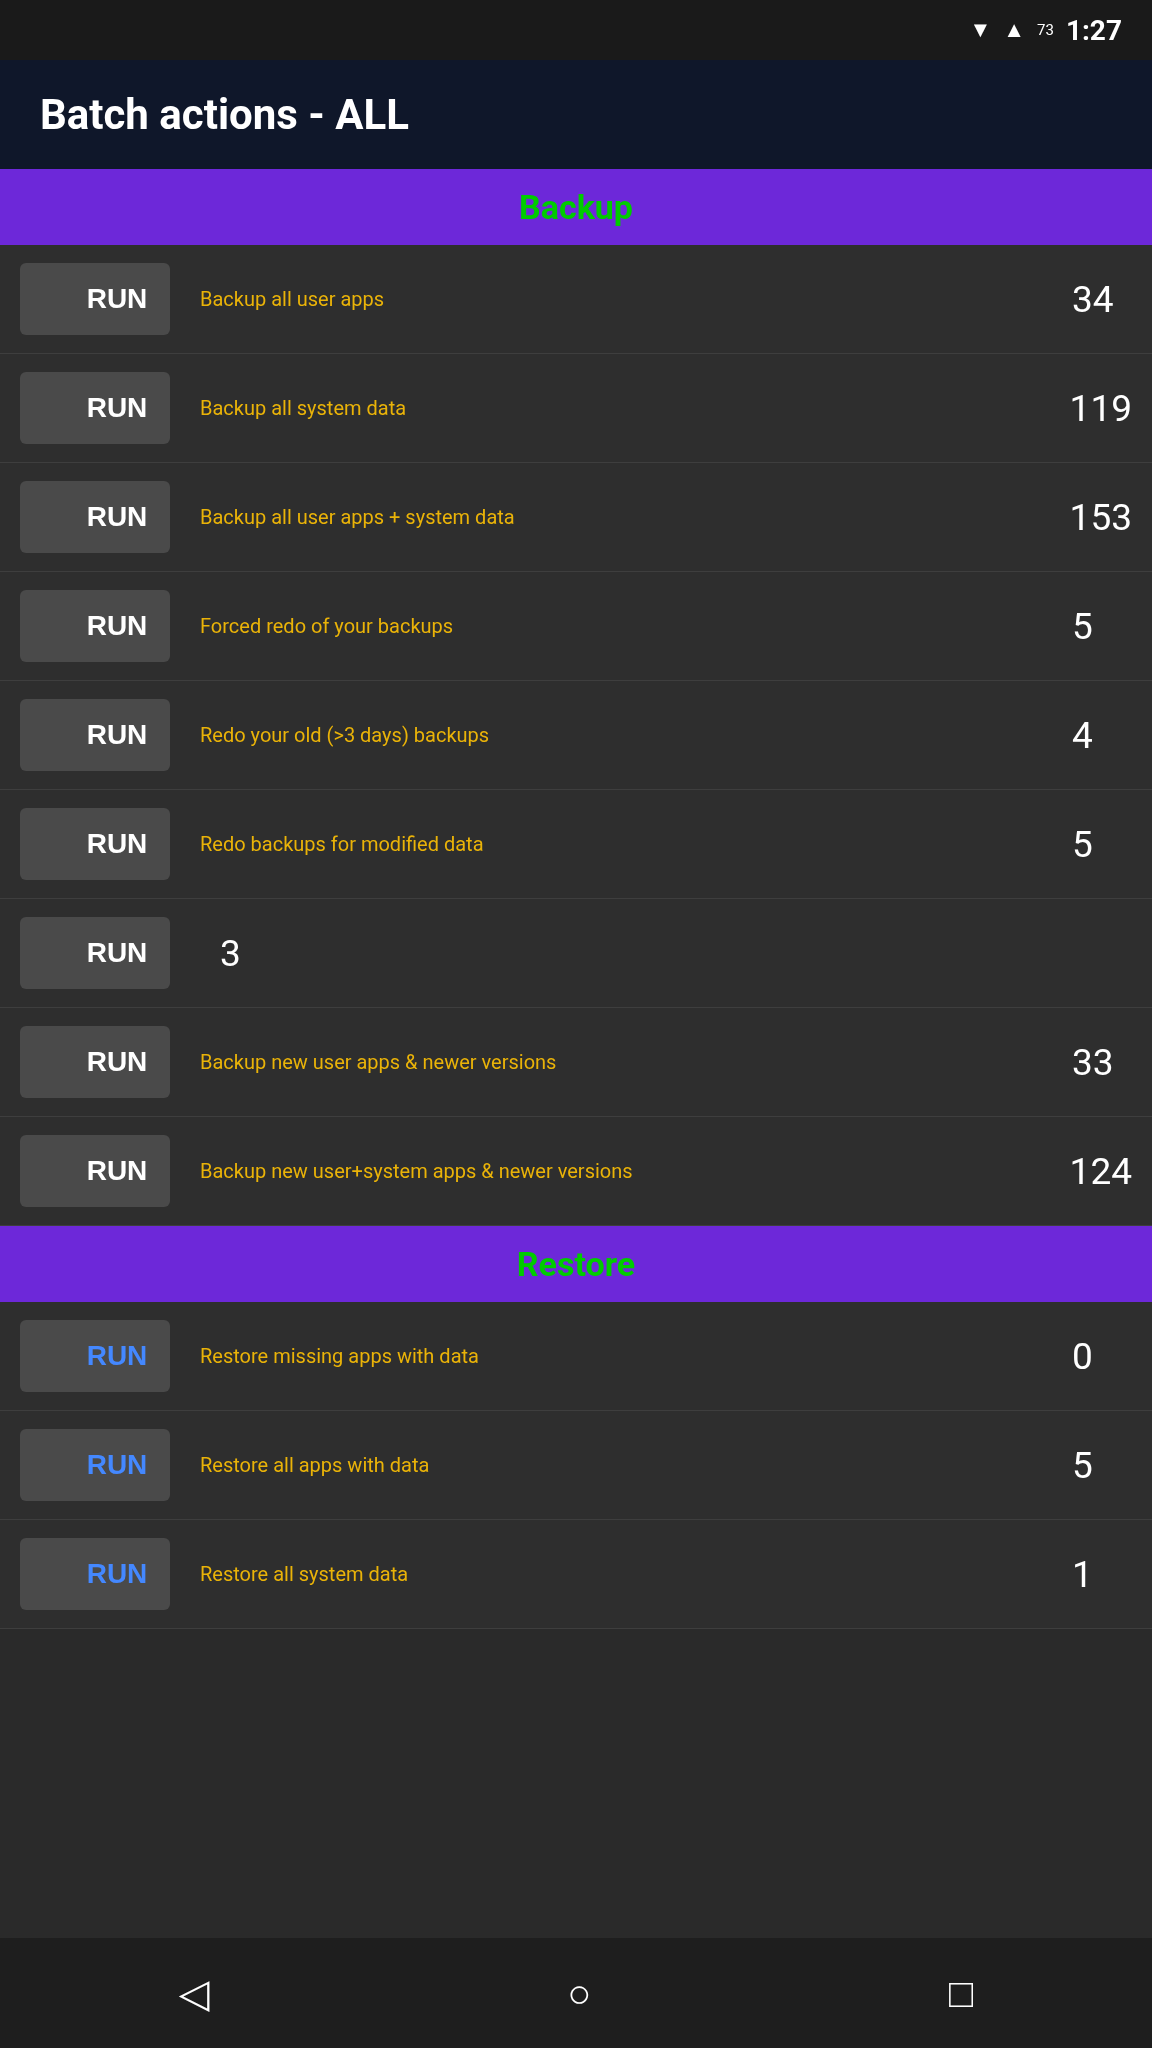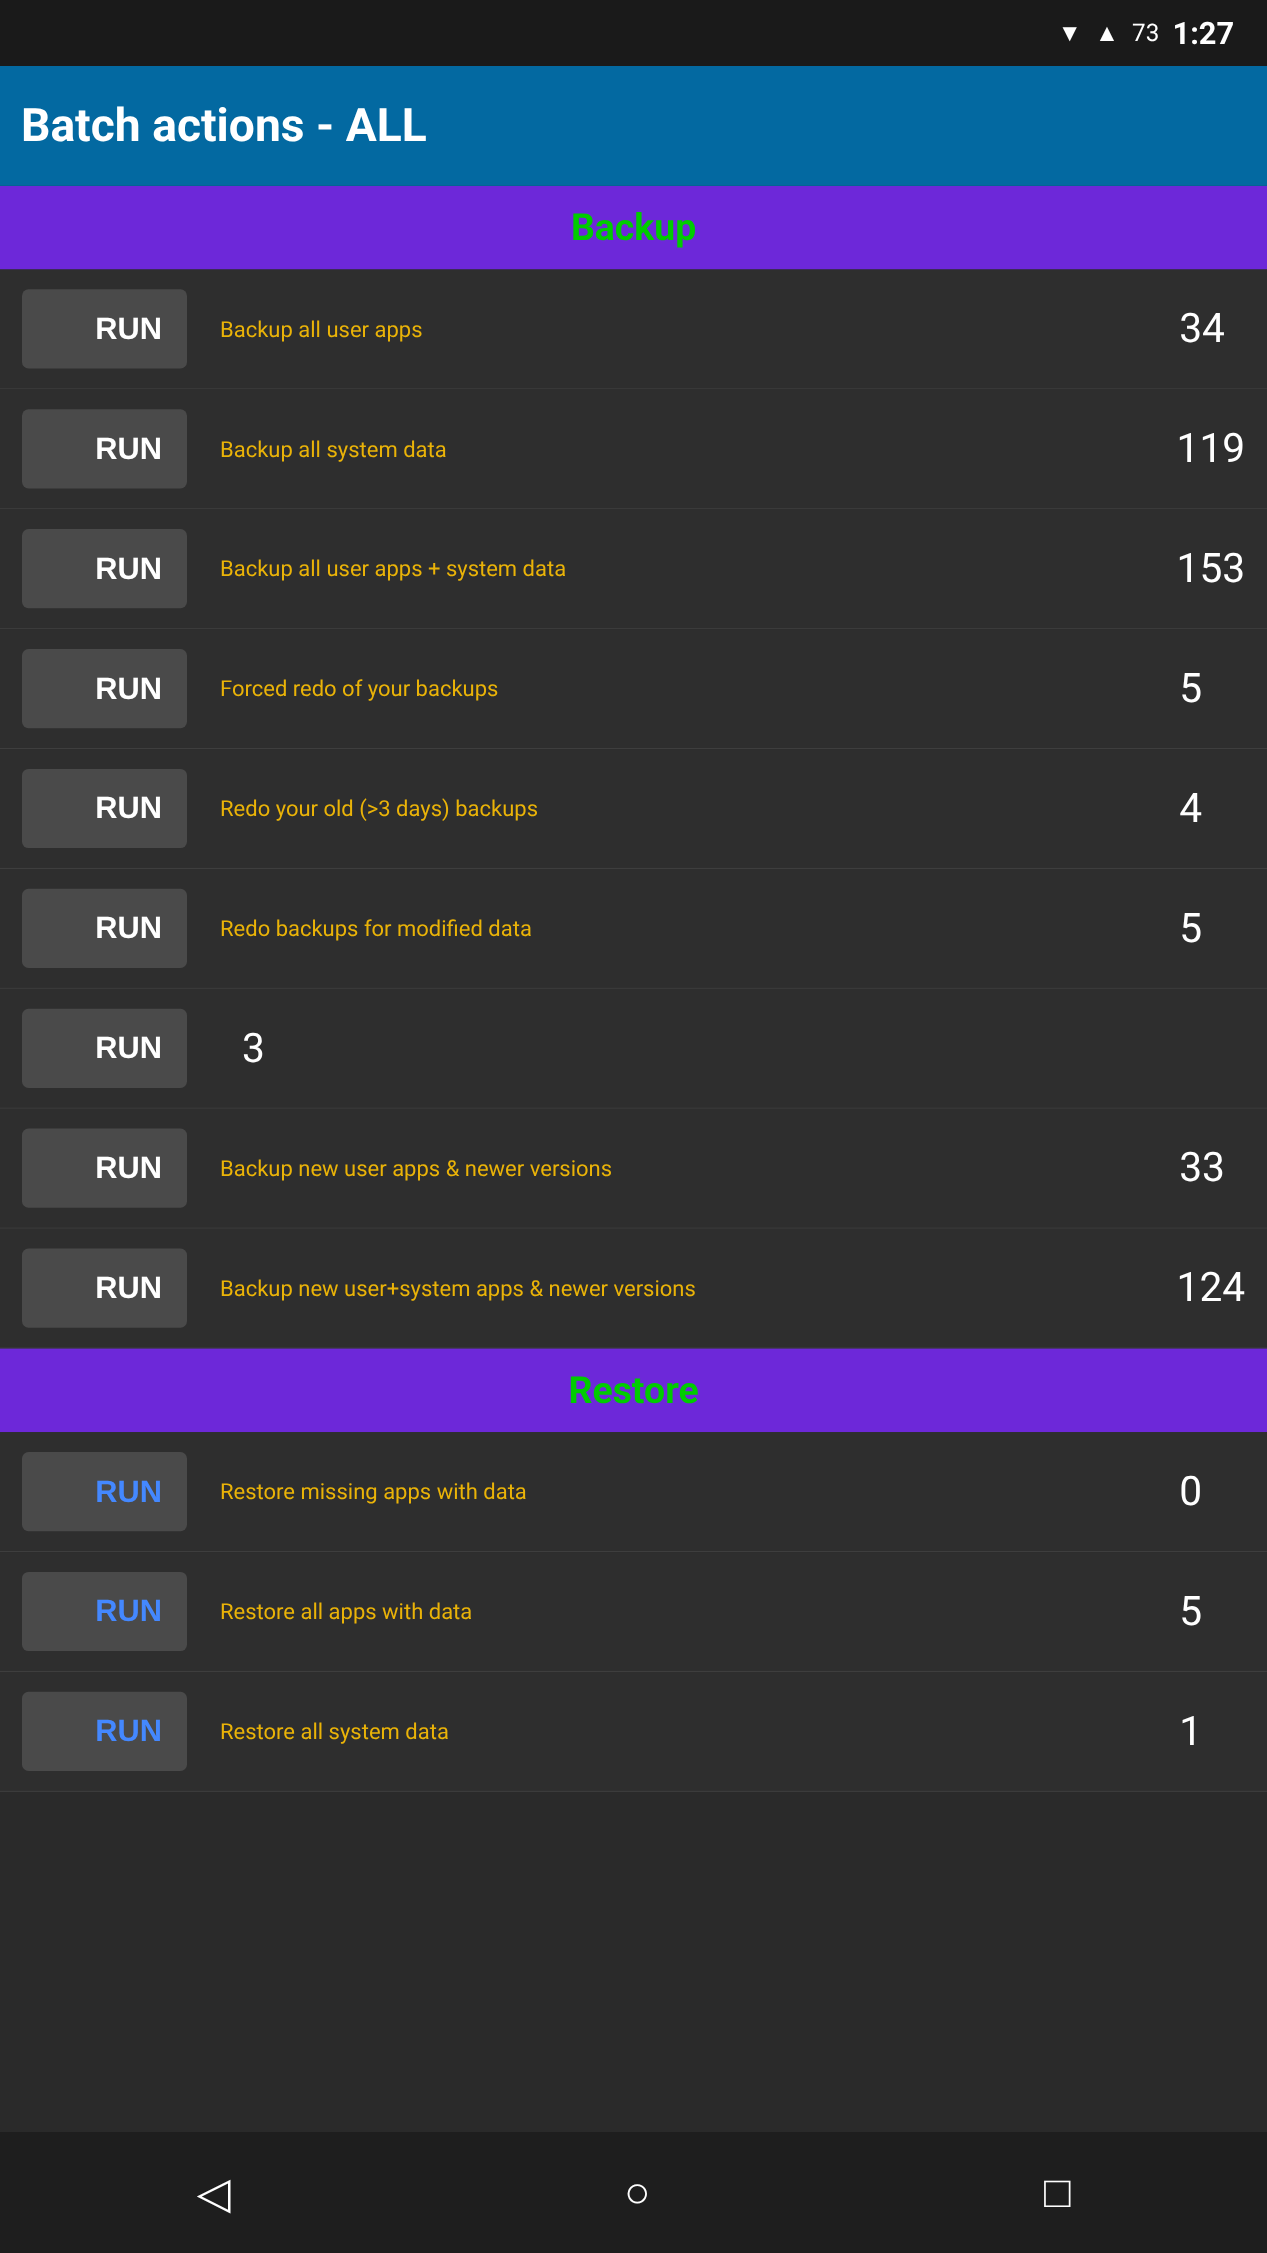--- a/index.html
+++ b/index.html
@@ -42,22 +42,22 @@
     }
 
     .wifi-icon, .signal-icon, .battery-icon {
       color: #ffffff;
       font-size: 22px;
     }
 
     
     .header {
       width: 100%;
-      background-color: #0369a1;
-      padding: 30px 19px;
+      background-color: #0f172a;
+      padding: 30px 40px;
     }
 
     .header-title {
       font-size: 42px;
       font-weight: bold;
       color: #ffffff;
     }
 
     
     .section-header {
@@ -147,21 +147,21 @@
 
     .nav-icon {
       color: #ffffff;
       font-size: 40px;
     }
 
     
     .battery-shape {
       display: inline-flex;
       align-items: flex-start;
-      font-size: 22px;
+      font-size: 15px;
       color: #ffffff;
     }
 
     .scroll-area {
       height: calc(2048px - 60px - 110px - 100px);
       overflow-y: auto;
     }
   </style>
 </head>
 <body>

